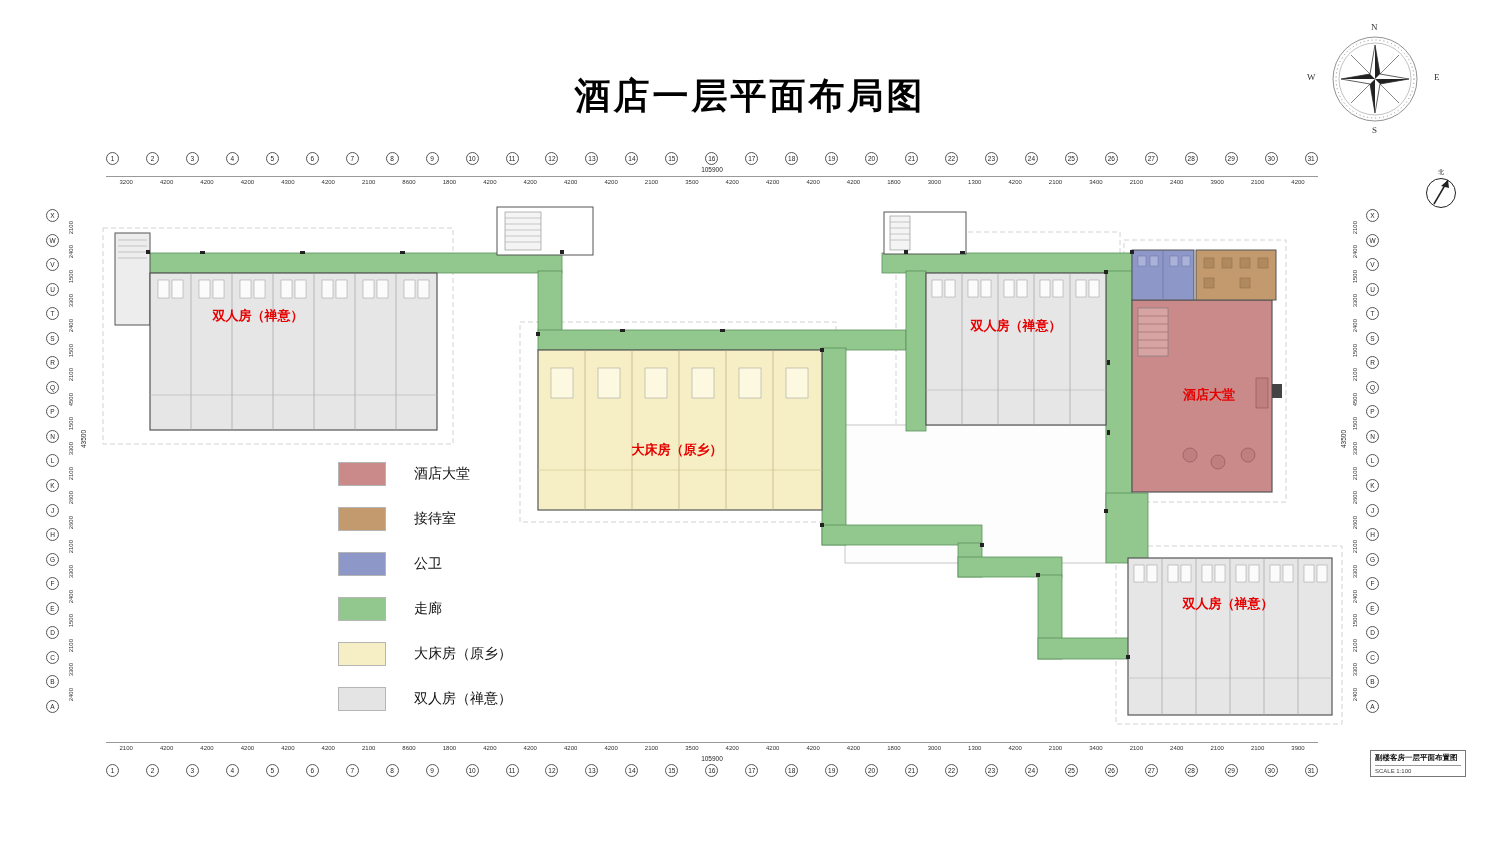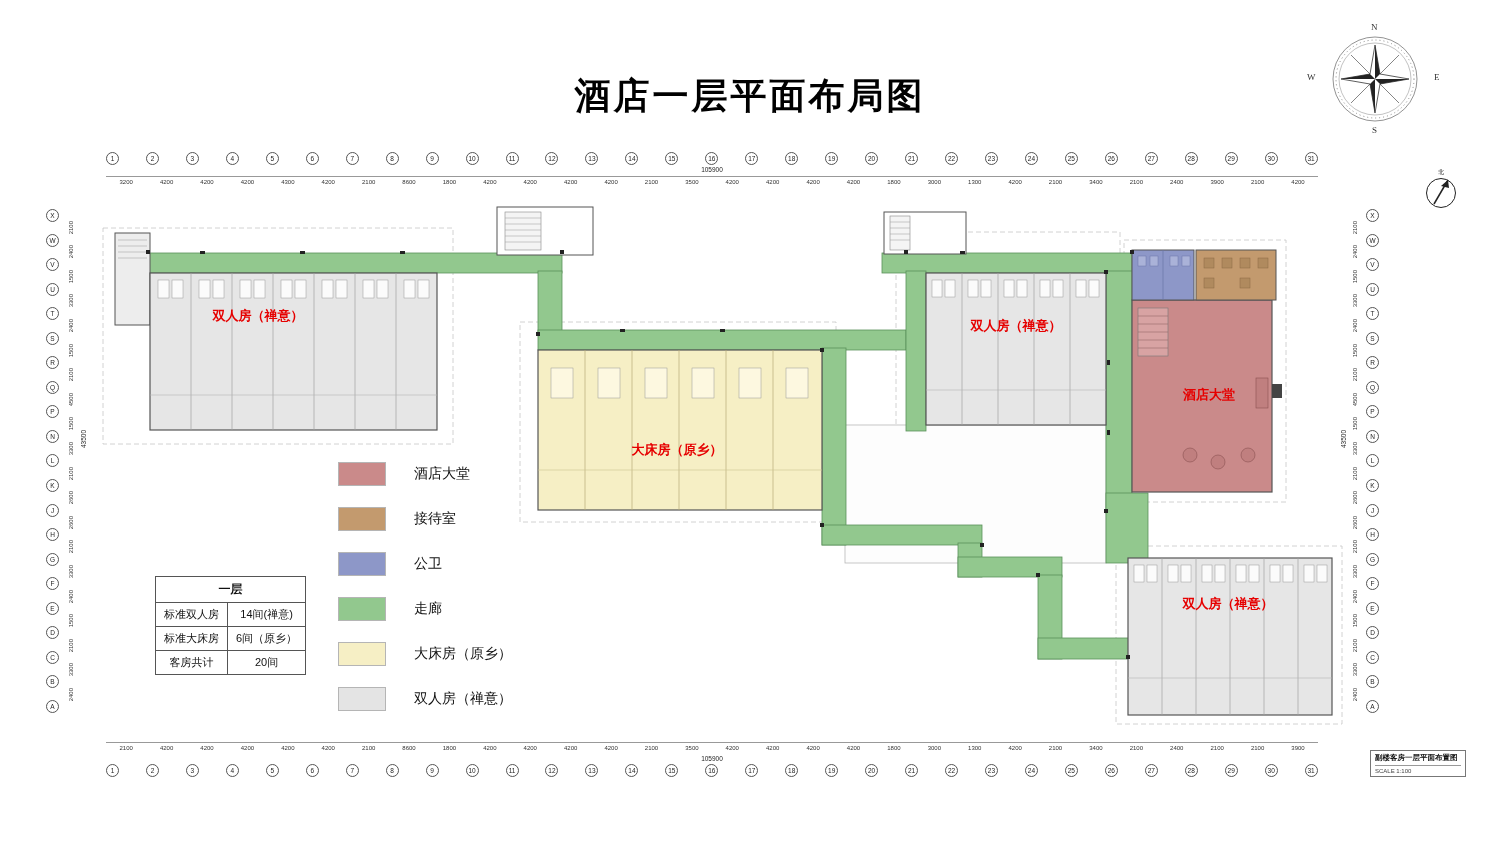--- a/index.html
+++ b/index.html
@@ -519,38 +519,19 @@
       <div class="legend-row">
         <span class="legend-swatch" style="background: rgb(246, 239, 197);"></span>
         <span class="legend-label">大床房（原乡）</span>
       </div>
       <div class="legend-row">
         <span class="legend-swatch" style="background: rgb(228, 228, 228);"></span>
         <span class="legend-label">双人房（禅意）</span>
       </div>
     </div>
 
-  <table class="stats">
-    <tbody>
-        <tr>
-          <td class="hdr" colspan="2">一层</td>
-        </tr>
-    <tr>
-      <td>标准双人房</td>
-      <td>14间(禅意)</td>
-    </tr>
-    <tr>
-      <td>标准大床房</td>
-      <td>6间（原乡）</td>
-    </tr>
-    <tr>
-      <td>客房共计</td>
-      <td>20间</td>
-    </tr>
-  </tbody>
-    </table>
 
   <div class="tblock">
     <div class="l1">副楼客房一层平面布置图</div>
     <div class="l2">SCALE  1:100</div>
   </div>
 
 </div>
 
 </body></html>

